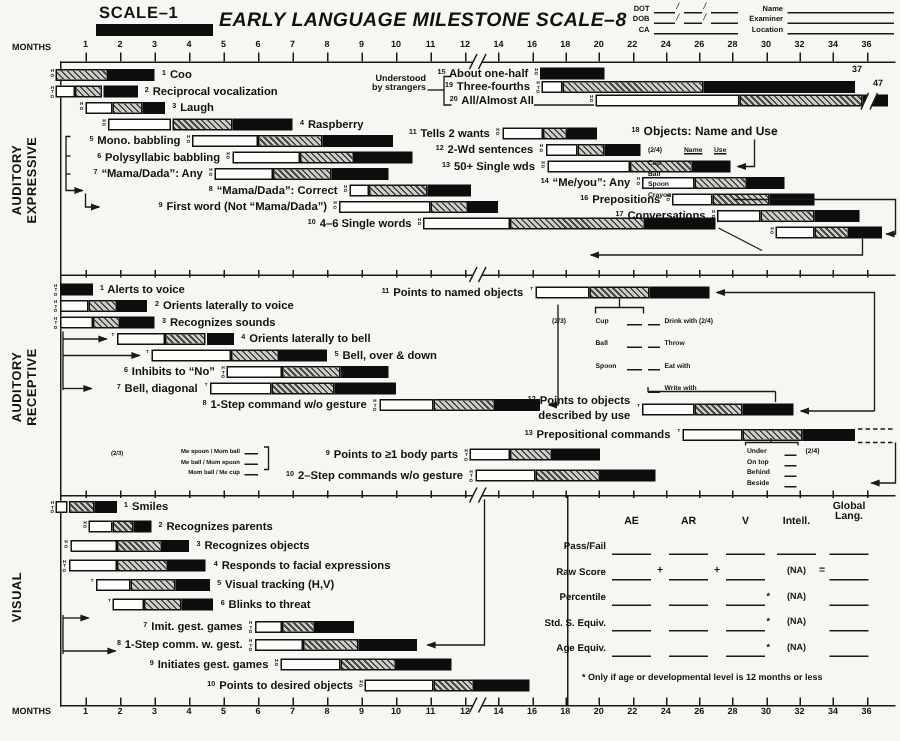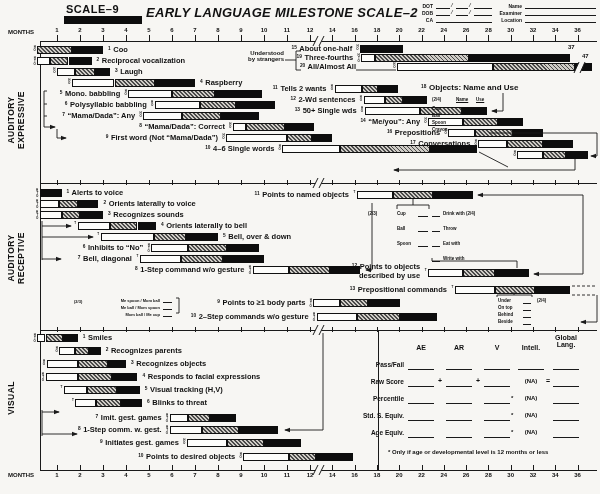--- a/index.html
+++ b/index.html
@@ -25,23 +25,23 @@
   .side-label{position:absolute;width:100px;height:20px;transform:rotate(-90deg);
       font:bold 8.5px "Liberation Sans",sans-serif;text-align:center;line-height:1.15;white-space:pre-line;letter-spacing:.4px;}
   .blank{position:absolute;border-bottom:1px solid #1a1a1a;height:1px;}
   .tiny{font:bold 4.5px "Liberation Sans",sans-serif;}
   svg.overlay{position:absolute;left:0;top:0;z-index:5;pointer-events:none;}
 </style>
 </head>
 <body>
 
 <div id="stage">
-  <div class="logo-sub">SCALE–9</div>
+  <div class="logo-sub">SCALE–1</div>
   <div class="logo-bar"></div>
-  <div class="title">EARLY LANGUAGE MILESTONE SCALE–2</div>
+  <div class="title">EARLY LANGUAGE MILESTONE SCALE–8</div>
 
   <div class="months" style="left:8px;top:29px;">MONTHS</div>
   <div class="months" style="left:8px;top:472px;">MONTHS</div>
 
   <svg class="overlay" width="600" height="494">
     <defs>
       <marker id="ah" markerWidth="7" markerHeight="6" refX="6" refY="3" orient="auto">
         <path d="M7,3 L0,0.4 L0,5.6 Z" fill="#1a1a1a"></path>
       </marker>
     </defs>

